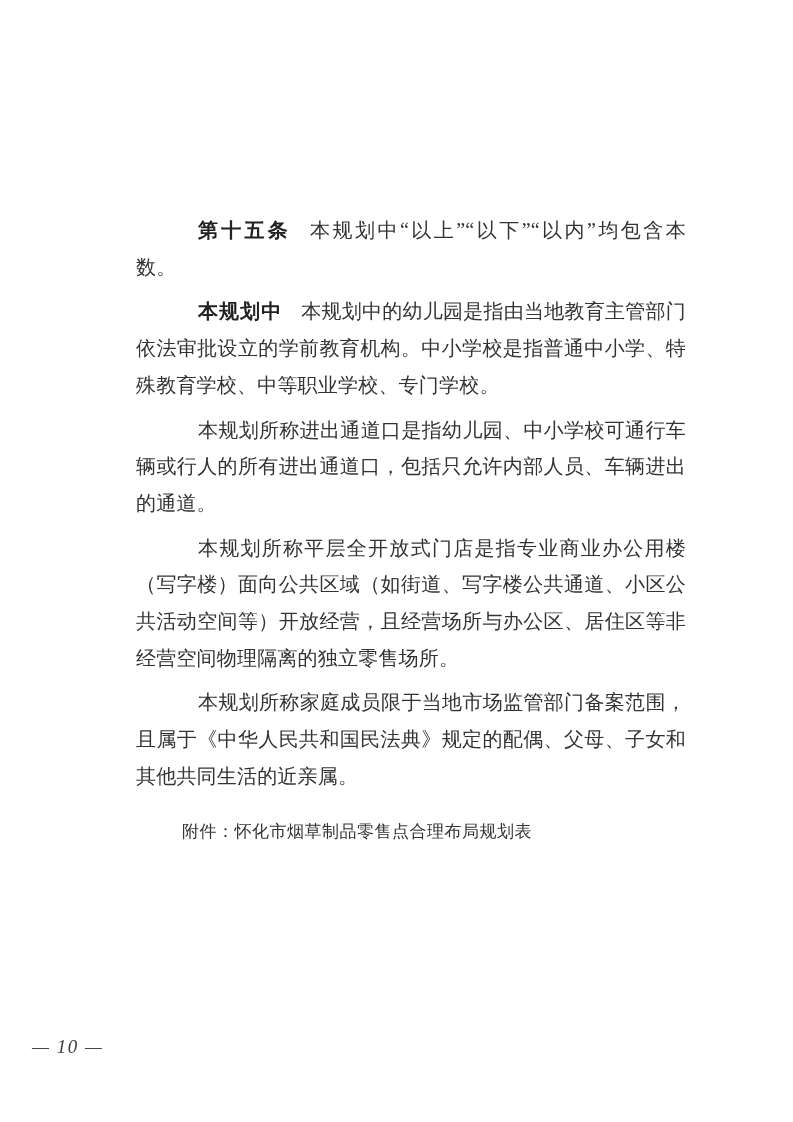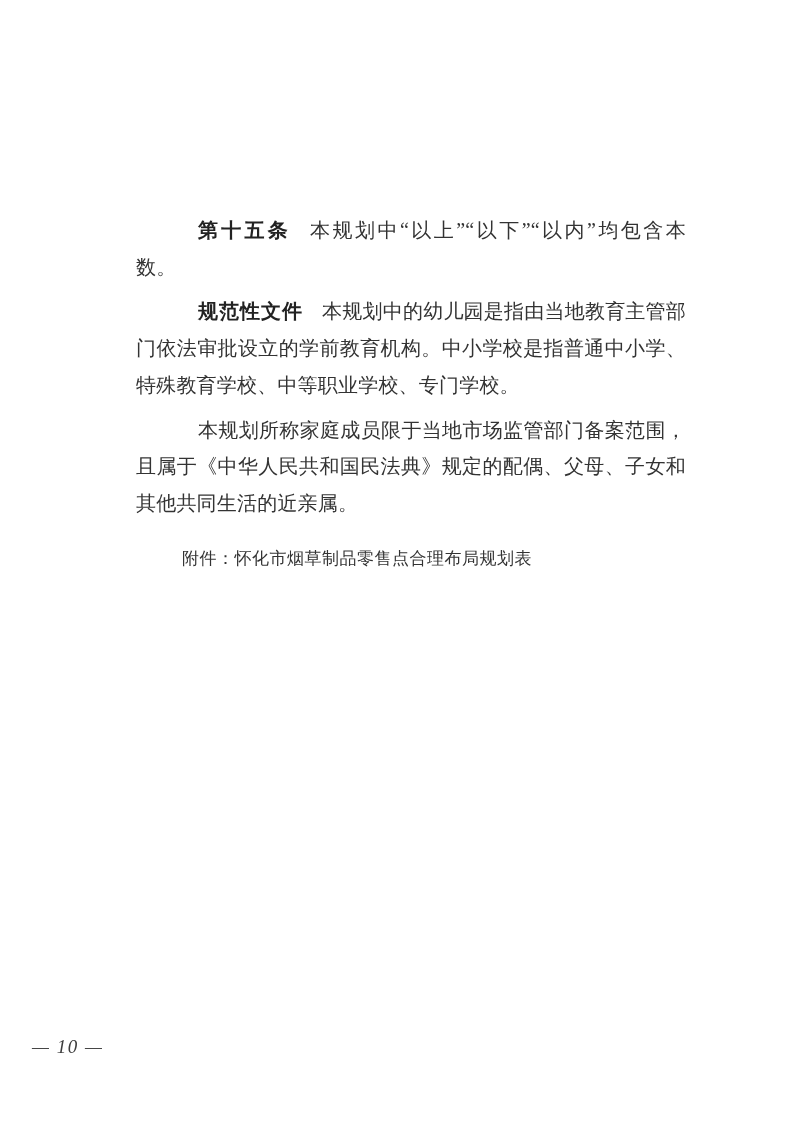--- a/index.html
+++ b/index.html
@@ -61,19 +61,21 @@
     font-style: italic;
   }
 </style>
 </head>
 <body>
 
 <div class="page">
   <main class="text-block">
     <div id="paragraphs">
         <p class="para"><b>第十五条</b><span>本规划中“以上”“以下”“以内”均包含本数。</span></p>
-        <p class="para"><b>规范性文件</b><span>本规划中的幼儿园是指由当地教育主管部门依法审批设立的学前教育机构。中小学校是指普通中小学、特殊教育学校、中等职业学校、专门学校。</span></p>
+        <p class="para"><b>本规划中</b><span>本规划中的幼儿园是指由当地教育主管部门依法审批设立的学前教育机构。中小学校是指普通中小学、特殊教育学校、中等职业学校、专门学校。</span></p>
+        <p class="para"><span>本规划所称进出通道口是指幼儿园、中小学校可通行车辆或行人的所有进出通道口，包括只允许内部人员、车辆进出的通道。</span></p>
+        <p class="para"><span>本规划所称平层全开放式门店是指专业商业办公用楼（写字楼）面向公共区域（如街道、写字楼公共通道、小区公共活动空间等）开放经营，且经营场所与办公区、居住区等非经营空间物理隔离的独立零售场所。</span></p>
         <p class="para"><span>本规划所称家庭成员限于当地市场监管部门备案范围，且属于《中华人民共和国民法典》规定的配偶、父母、子女和其他共同生活的近亲属。</span></p>
       </div>
     <p class="attachment">附件：怀化市烟草制品零售点合理布局规划表</p>
   </main>
   <div class="page-number">— 10 —</div>
 </div>
 
 </body></html>

